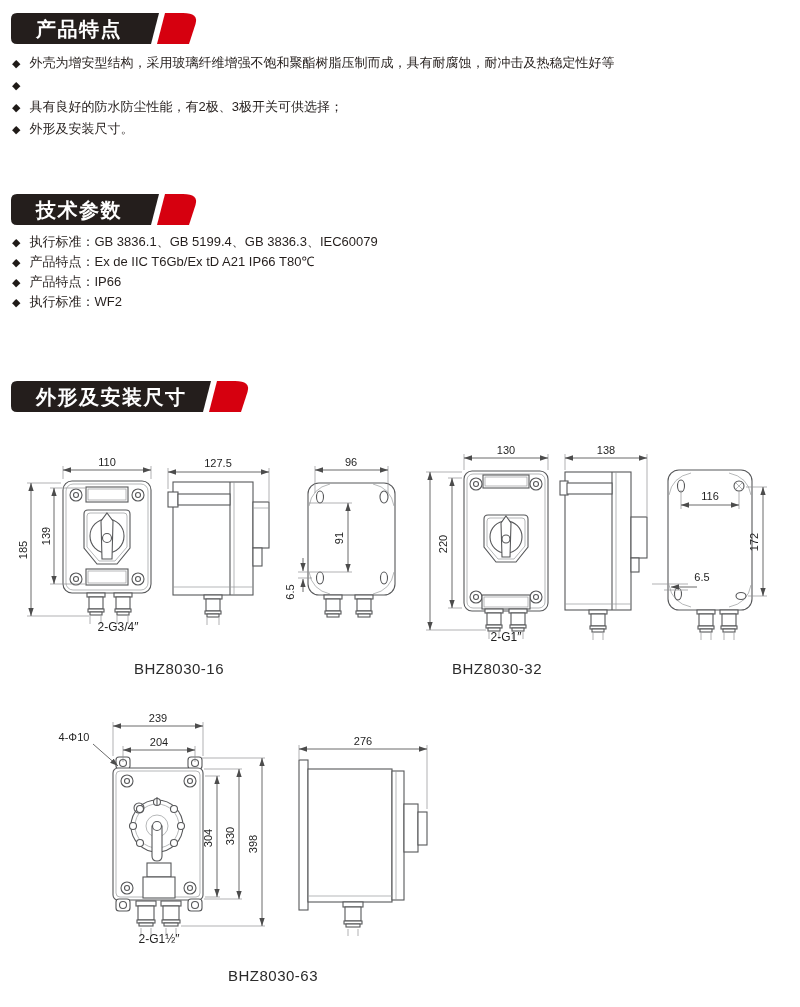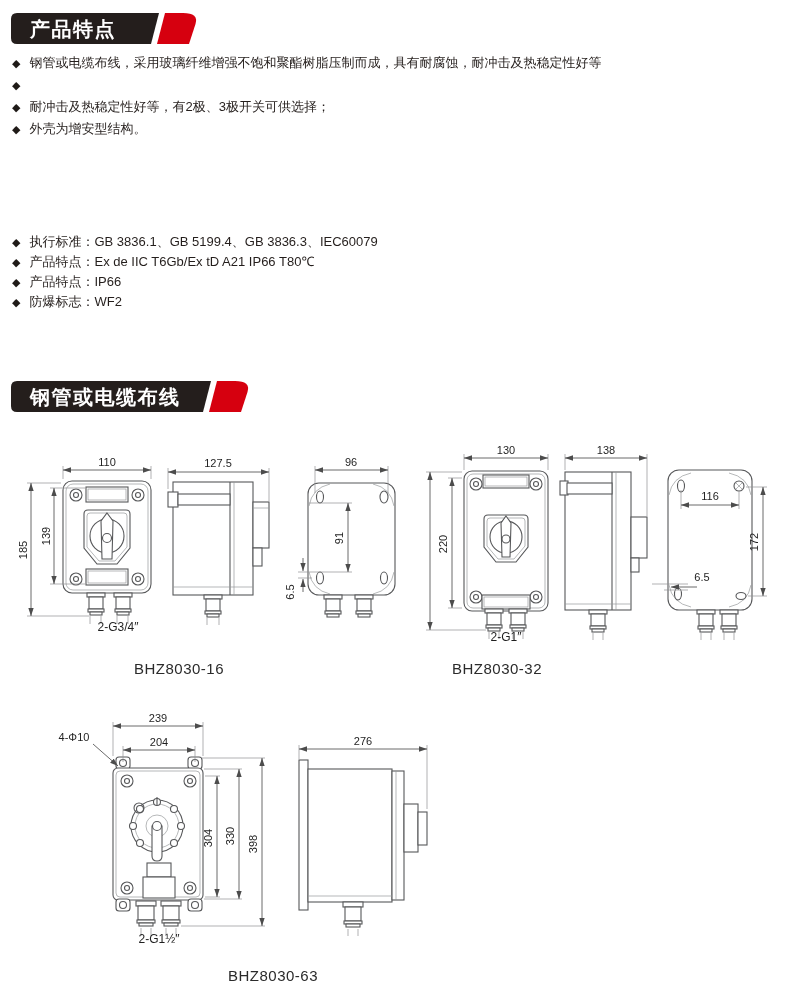--- a/index.html
+++ b/index.html
@@ -1,20 +1,20 @@
 <!DOCTYPE html>
 <html><head>
 <meta charset="utf-8">
 <style>
   html,body{margin:0;padding:0;background:#fff;}
   .page{position:relative;width:800px;height:1007px;background:#fff;overflow:hidden;
         font-family:"Liberation Sans",sans-serif;color:#221c1a;}
   .banner{position:absolute;height:31px;}
   .banner svg{display:block;}
-  .banner .ttl{position:absolute;left:20px;top:50%;transform:translateY(-50%);
+  .banner .ttl{position:absolute;left:26px;top:50%;transform:translateY(-50%);
         color:#fff;font-weight:bold;font-size:20px;letter-spacing:1.5px;white-space:nowrap;}
   .blist{position:absolute;left:12px;width:780px;}
   .bitem{display:flex;align-items:baseline;font-size:13px;color:#241e1c;}
   .s1 .bitem{line-height:22px;}
   .s2 .bitem{line-height:20px;}
   .diamond{font-size:11px;margin-right:9px;color:#1f1a17;flex:0 0 auto;}
   .drw{position:absolute;}
   
   .p1{fill:#fff;stroke:#57585a;stroke-width:1.1;}
   .p0{fill:none;stroke:#57585a;stroke-width:1.1;}
@@ -33,61 +33,68 @@
     <svg width="250" height="31" viewBox="0 0 250 31">
       <path d="M7,0 H149 L141,31 H7 Q1,31 1,25 V6 Q1,0 7,0 Z" fill="#241e1c"></path>
       <path d="M155,0 H173 Q189,0 185.5,11 L179,31 H147 Z" fill="#d6000f"></path>
     </svg>
     <span class="ttl">产品特点</span>
   </div>
 
   <div class="blist s1" style="top:52px;">
     <div class="bitem">
         <span class="diamond">◆</span>
-        <span>钢管或电缆布线，采用玻璃纤维增强不饱和聚酯树脂压制而成，具有耐腐蚀，耐冲击及热稳定性好等</span>
-      </div>
-    <div class="bitem">
-        <span class="diamond">◆</span>
-      </div>
-    <div class="bitem">
-        <span class="diamond">◆</span>
-        <span>耐冲击及热稳定性好等，有2极、3极开关可供选择；</span>
-      </div>
-    <div class="bitem">
-        <span class="diamond">◆</span>
-        <span>外壳为增安型结构。</span>
+        <span>外壳为增安型结构，采用玻璃纤维增强不饱和聚酯树脂压制而成，具有耐腐蚀，耐冲击及热稳定性好等</span>
+      </div>
+    <div class="bitem">
+        <span class="diamond">◆</span>
+      </div>
+    <div class="bitem">
+        <span class="diamond">◆</span>
+        <span>具有良好的防水防尘性能，有2极、3极开关可供选择；</span>
+      </div>
+    <div class="bitem">
+        <span class="diamond">◆</span>
+        <span>外形及安装尺寸。</span>
       </div>
   </div>
 
+  <div class="banner" style="left:10px;top:194px;width:250px;">
+    <svg width="250" height="31" viewBox="0 0 250 31">
+      <path d="M7,0 H149 L141,31 H7 Q1,31 1,25 V6 Q1,0 7,0 Z" fill="#241e1c"></path>
+      <path d="M155,0 H173 Q189,0 185.5,11 L179,31 H147 Z" fill="#d6000f"></path>
+    </svg>
+    <span class="ttl">技术参数</span>
+  </div>
 
   <div class="blist s2" style="top:232px;">
     <div class="bitem">
         <span class="diamond">◆</span>
         <span>执行标准：GB 3836.1、GB 5199.4、GB 3836.3、IEC60079</span>
       </div>
     <div class="bitem">
         <span class="diamond">◆</span>
         <span>产品特点：Ex de IIC T6Gb/Ex tD A21 IP66 T80℃</span>
       </div>
     <div class="bitem">
         <span class="diamond">◆</span>
         <span>产品特点：IP66</span>
       </div>
     <div class="bitem">
         <span class="diamond">◆</span>
-        <span>防爆标志：WF2</span>
+        <span>执行标准：WF2</span>
       </div>
   </div>
 
   <div class="banner" style="left:10px;top:381px;width:260px;">
     <svg width="260" height="31" viewBox="0 0 260 31">
       <path d="M7,0 H201 L193,31 H7 Q1,31 1,25 V6 Q1,0 7,0 Z" fill="#241e1c"></path>
       <path d="M207,0 H225 Q241,0 237.5,11 L231,31 H199 Z" fill="#d6000f"></path>
     </svg>
-    <span class="ttl">钢管或电缆布线</span>
+    <span class="ttl">外形及安装尺寸</span>
   </div>
 
   <svg class="drw" style="left:15px;top:438px;" width="445" height="252" viewBox="15 438 445 252">
     <defs>
       <marker id="dar" markerWidth="11" markerHeight="8" refX="9" refY="3" orient="auto-start-reverse">
         <path d="M0,0 L9,3 L0,6 Z" fill="#4c4c4c"></path>
       </marker>
       <g id="sc">
           <circle r="6" class="p1"></circle>
           <circle r="2.5" class="p0"></circle>

